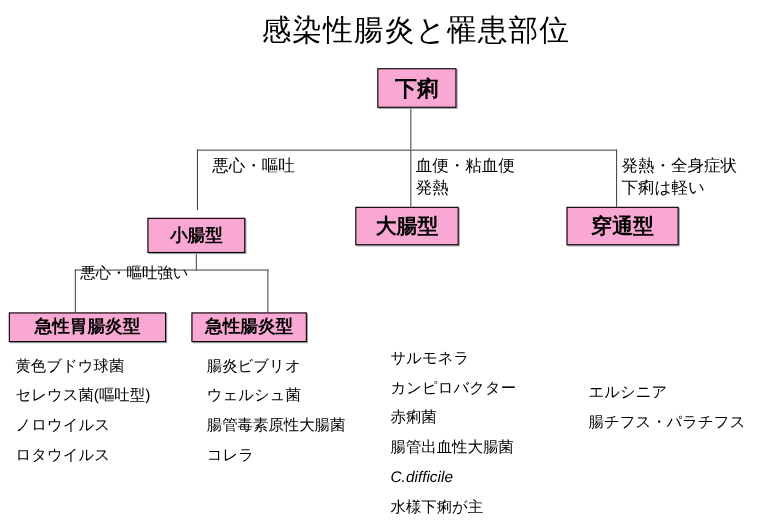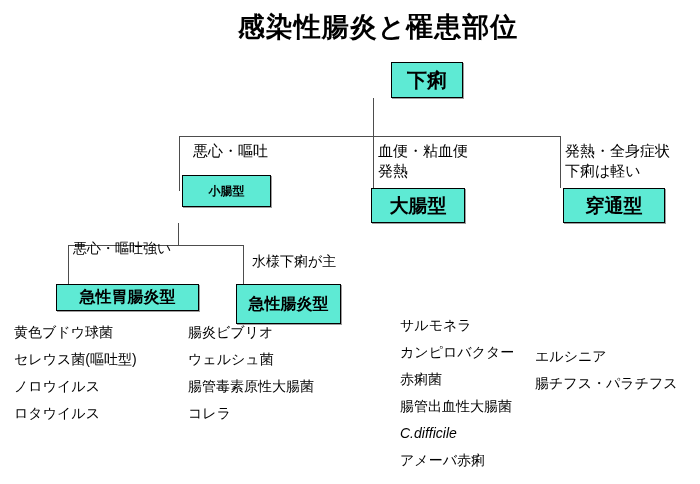--- a/index.html
+++ b/index.html
@@ -8,41 +8,40 @@
     width:700px;height:484px;
     background:#ffffff;
     font-family:"Liberation Sans","DejaVu Sans",sans-serif;
     color:#000;
     overflow:hidden;
   }
   .title{
     position:absolute;
     top:9px;left:378px;
     transform:translateX(-50%);
-    font-size:27px;font-weight:bold;
+    font-size:27px;font-weight:normal;
     white-space:nowrap;
     letter-spacing:1px;
   }
   .node{
     position:absolute;
     display:flex;align-items:center;justify-content:center;
     border:1px solid #000;
     box-shadow:1px 1px 0 #9e9e9e;
-    background:#5eead4;
+    background:#f9a8d4;
     font-weight:bold;
     white-space:nowrap;
     box-sizing:border-box;
-    margin-left:48px;
   }
   .node-root{left:343px;top:62px;width:72px;height:36px;font-size:20px;}
-  .node-small{left:134px;top:175px;width:89px;height:32px;font-size:12px;}
+  .node-small{left:134px;top:198px;width:89px;height:32px;font-size:16px;}
   .node-large{left:323px;top:188px;width:94px;height:35px;font-size:19px;}
   .node-pen{left:515px;top:188px;width:102px;height:35px;font-size:19px;}
   .node-ag{left:8px;top:284px;width:143px;height:27px;font-size:16px;}
-  .node-ae{left:188px;top:284px;width:105px;height:40px;font-size:16px;}
+  .node-ae{left:174px;top:284px;width:105px;height:27px;font-size:16px;}
   .line{position:absolute;background:#4d4d4d;}
   .branch-label{
     position:absolute;
     font-size:15px;line-height:20px;
     white-space:nowrap;
   }
   .sub-label{
     position:absolute;
     font-size:14px;line-height:18px;
     white-space:nowrap;
@@ -81,43 +80,42 @@
   <div class="branch-label" style="left:378px;top:141px;">
     <div>血便・粘血便</div>
     <div>発熱</div>
   </div>
   <div class="branch-label" style="left:565px;top:141px;">
     <div>発熱・全身症状</div>
     <div>下痢は軽い</div>
   </div>
 
   <div class="sub-label" style="left:73px;top:239px;">悪心・嘔吐強い</div>
-  <div class="sub-label" style="left:252px;top:252px;">水様下痢が主</div>
 
   <div class="plist" style="left:14px;top:319px;">
     <div class="pitem">黄色ブドウ球菌</div>
     <div class="pitem">セレウス菌(嘔吐型)</div>
     <div class="pitem">ノロウイルス</div>
     <div class="pitem">ロタウイルス</div>
   </div>
 
   <div class="plist" style="left:188px;top:319px;">
     <div class="pitem">腸炎ビブリオ</div>
     <div class="pitem">ウェルシュ菌</div>
     <div class="pitem">腸管毒素原性大腸菌</div>
     <div class="pitem">コレラ</div>
   </div>
 
-  <div class="plist" style="left:355px;top:312px;margin-left:45px;">
+  <div class="plist" style="left:355px;top:312px;">
     <div class="pitem">サルモネラ</div>
     <div class="pitem">カンピロバクター</div>
     <div class="pitem">赤痢菌</div>
     <div class="pitem">腸管出血性大腸菌</div>
     <div class="pitem latin-italic">C.difficile</div>
-    <div class="pitem">アメーバ赤痢</div>
+    <div class="pitem">水様下痢が主</div>
   </div>
 
   <div class="plist" style="left:535px;top:312px;margin-top:31px;">
     <div class="pitem">エルシニア</div>
     <div class="pitem">腸チフス・パラチフス</div>
   </div>
 
 </div>
 
 </body></html>

